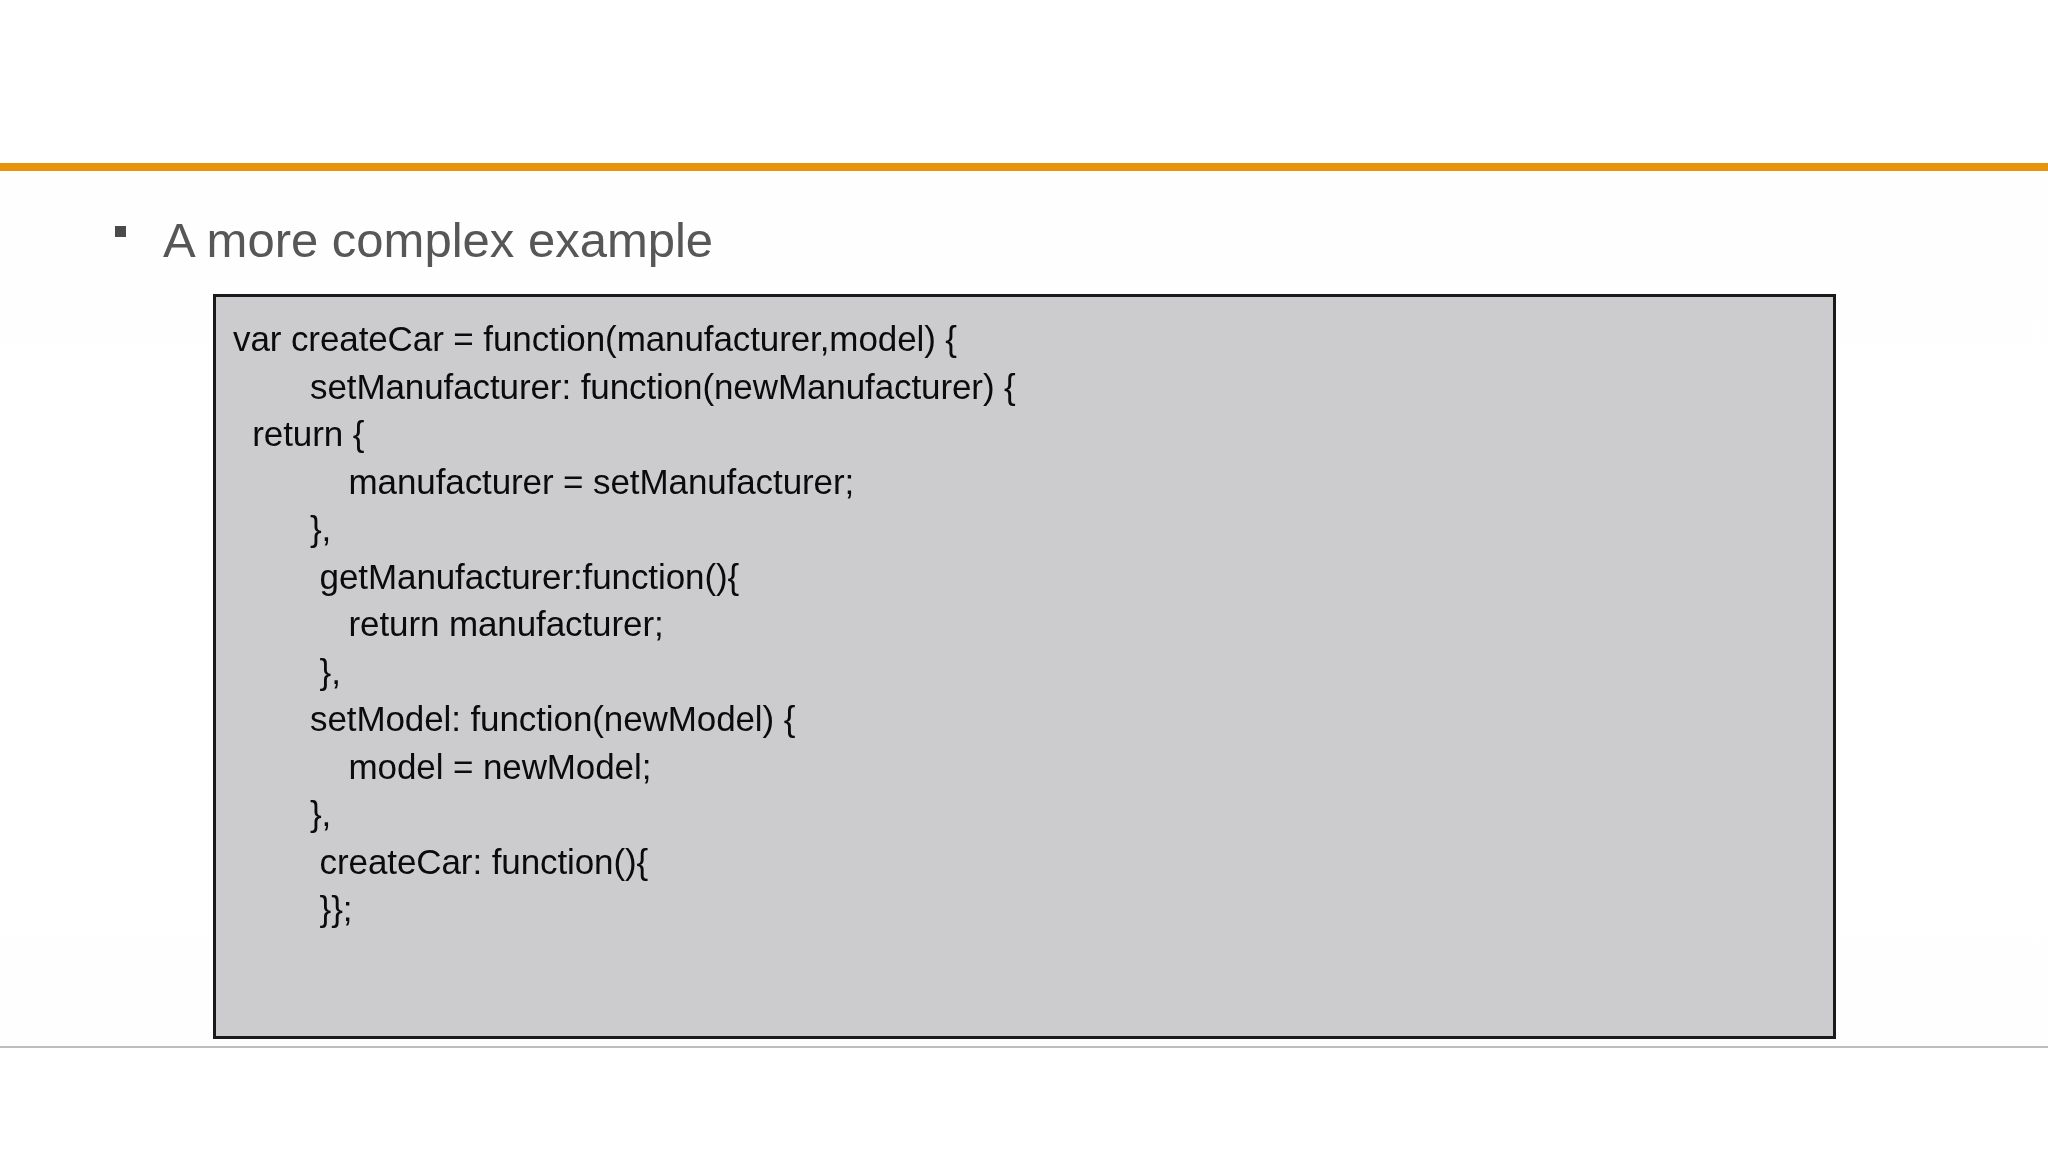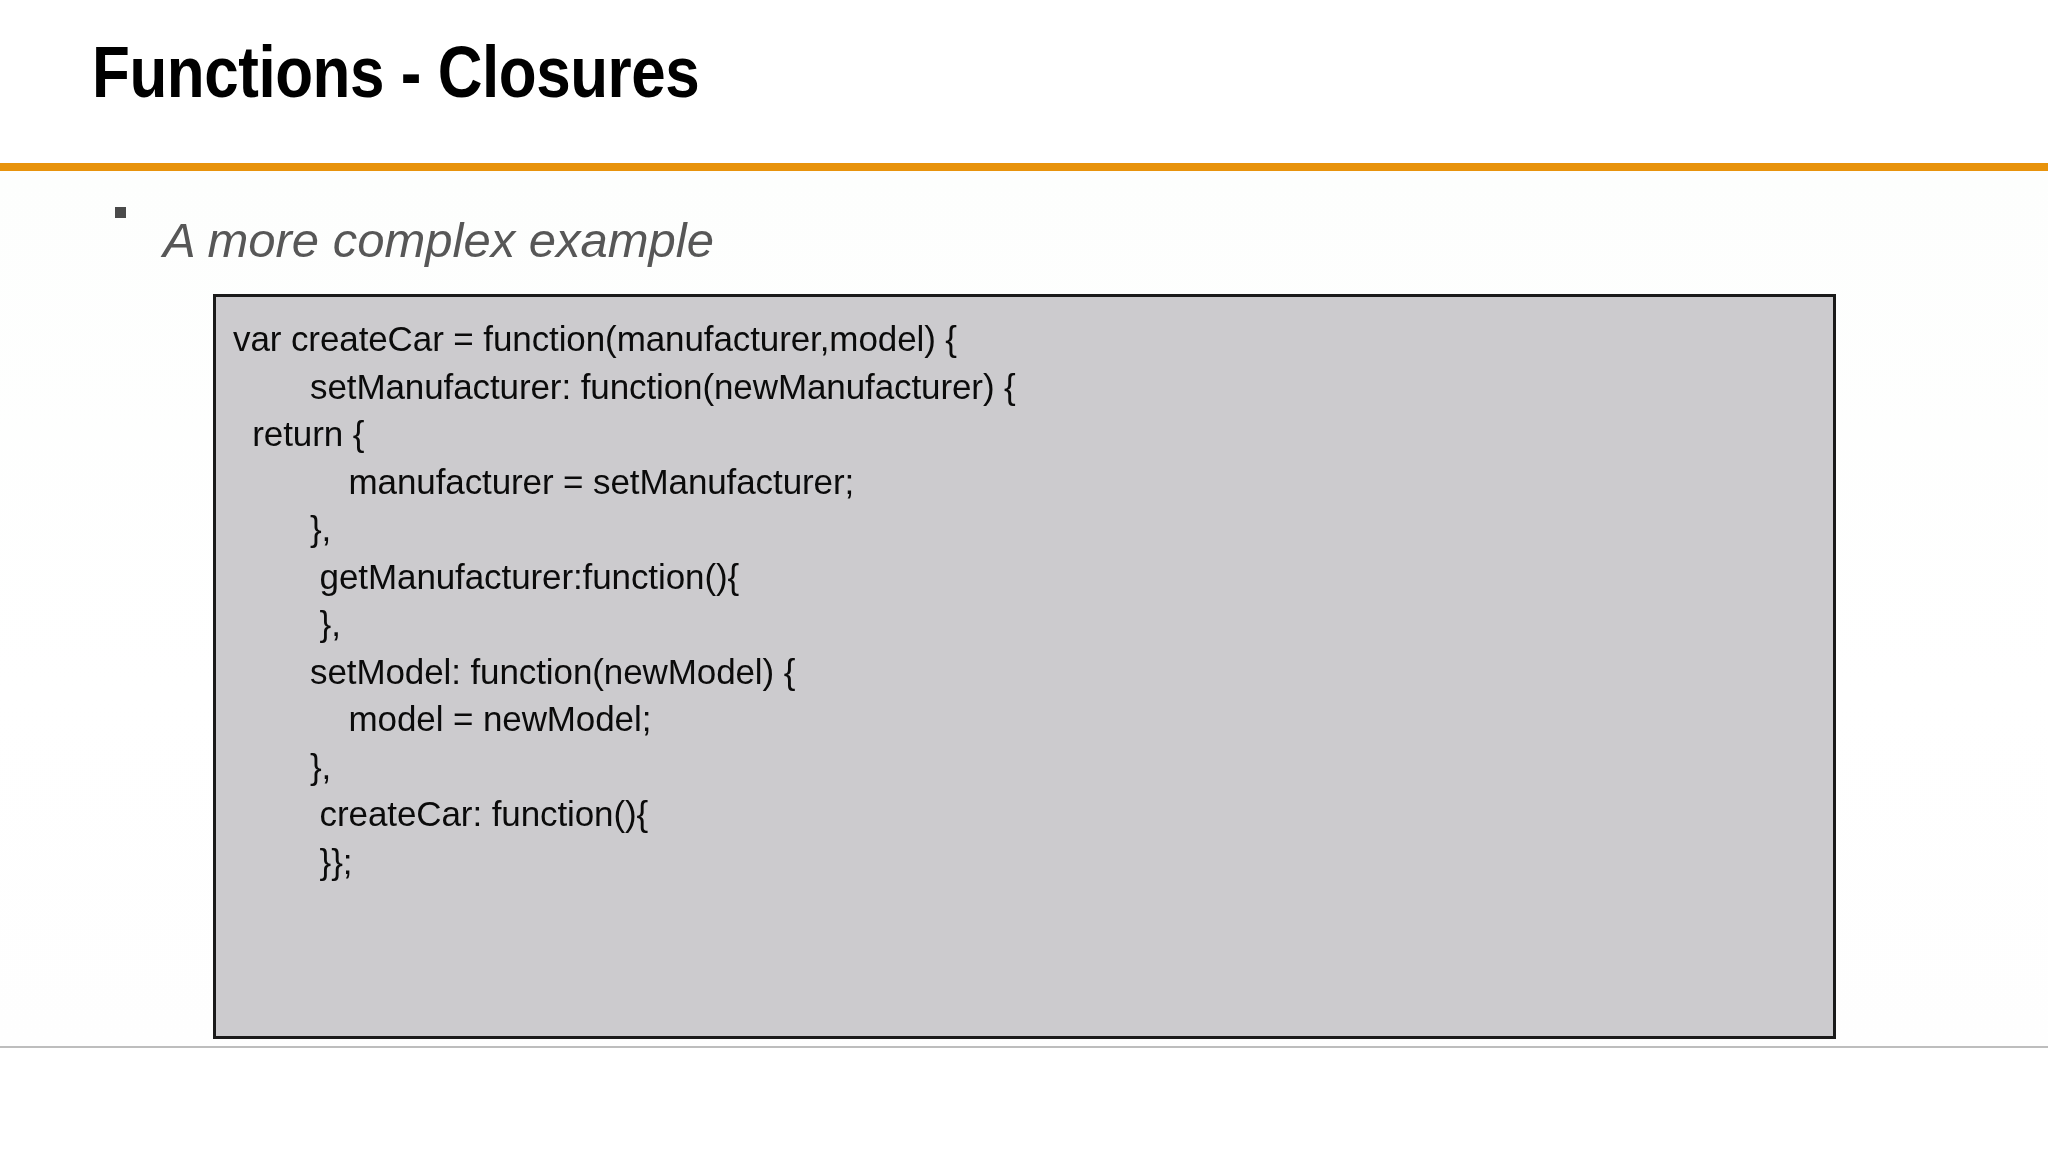--- a/index.html
+++ b/index.html
@@ -59,22 +59,21 @@
     width: 2048px;
     height: 875px;
     background: linear-gradient(180deg, #fdfefd 0%, #ffffff 60%, #fefefe 100%);
   }
 
   .bullet-row {
     position: absolute;
     left: 115px;
     top: 45px;
     display: flex;
-    align-items: flex-start;
-    font-style: italic;
+    align-items: center;
   }
   .bullet-marker {
     width: 11px;
     height: 11px;
     background: #4A4A4A;
     display: inline-block;
     margin-right: 37px;
     position: relative;
     top: -9px;
     flex: 0 0 auto;
@@ -131,40 +130,38 @@
     width: 2048px;
     height: 104px;
     background: #ffffff;
   }
 </style>
 </head>
 <body>
 
 <div id="slide">
 
-  <div class="title-band">
-    <div class="slide-title">Functions - Closures</div>
-  </div>
   <div class="title-rule"></div>
 
   <div class="body-area">
 
     <div class="bullet-row">
       <span class="bullet-marker"></span>
       <span class="bullet-text">A more complex example</span>
     </div>
 
     <div class="code-block">
       <div class="code-inner">
         <div class="code-line">var createCar = function(manufacturer,model) {</div>
         <div class="code-line">        setManufacturer: function(newManufacturer) {</div>
         <div class="code-line">  return {</div>
         <div class="code-line">            manufacturer = setManufacturer;</div>
         <div class="code-line">        },</div>
         <div class="code-line">         getManufacturer:function(){</div>
+        <div class="code-line">            return manufacturer;</div>
         <div class="code-line">         },</div>
         <div class="code-line">        setModel: function(newModel) {</div>
         <div class="code-line">            model = newModel;</div>
         <div class="code-line">        },</div>
         <div class="code-line">         createCar: function(){</div>
         <div class="code-line">         }};</div>
       </div>
     </div>
 
   </div>

